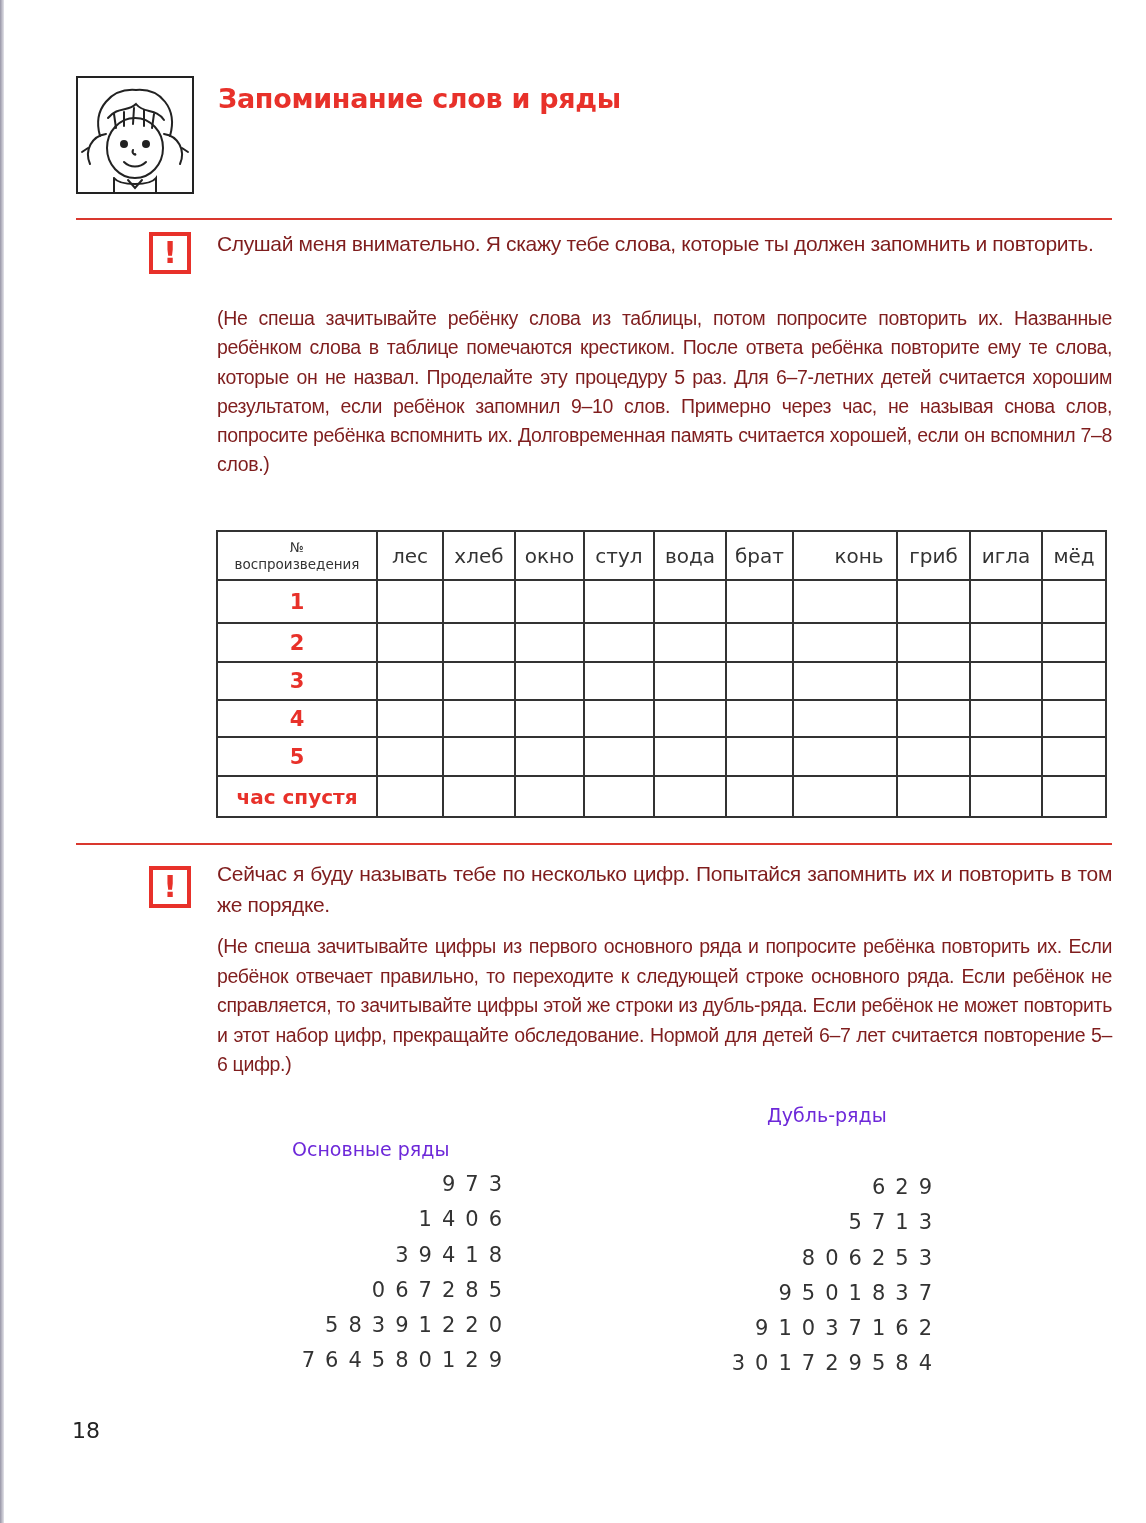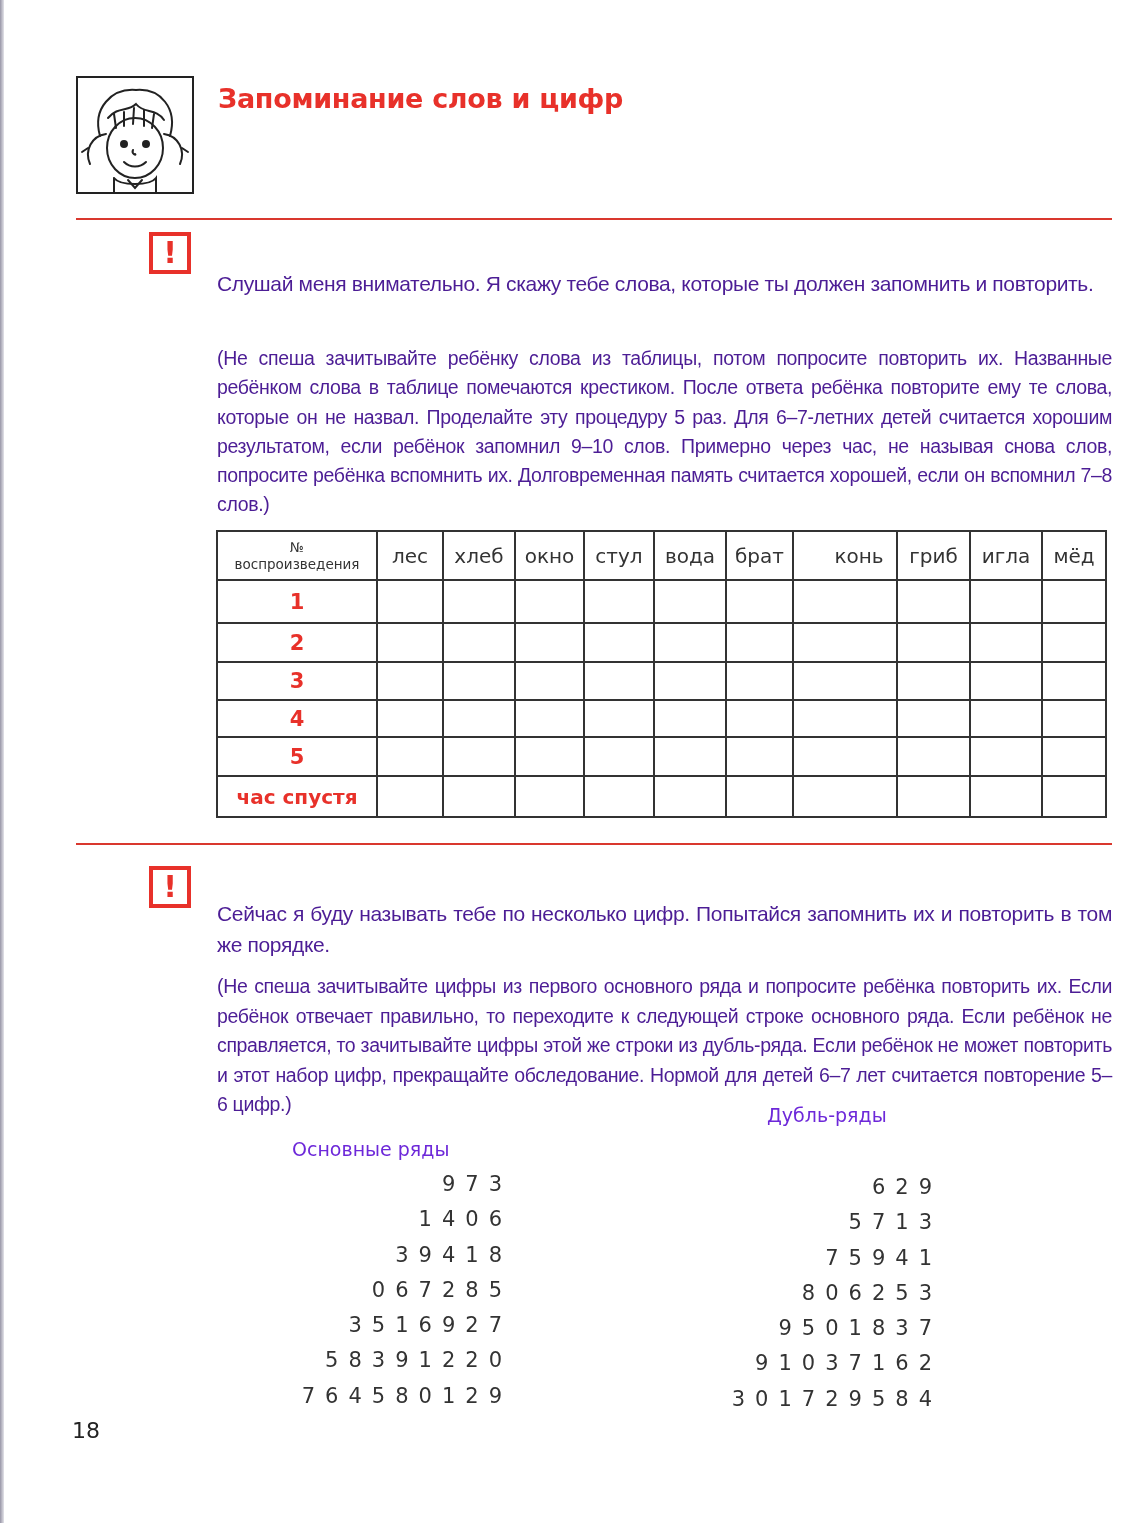--- a/index.html
+++ b/index.html
@@ -11,22 +11,22 @@
               border: 2px solid #222; box-sizing: border-box; background: #fff; }
   .title { position: absolute; left: 218px; top: 80px; color: #e8312a; font-weight: bold;
            font-family: "DejaVu Sans", sans-serif; }
   .title .l1 { font-size: 27px; line-height: 40px; letter-spacing: -0.3px; }
   .title .l2 { font-size: 27px; line-height: 38px; letter-spacing: -0.3px; }
   .rule { position: absolute; left: 76px; width: 1036px; height: 2px; background: #d9382e; }
   .warn-icon { position: absolute; width: 42px; height: 42px; border: 4px solid #e8312a;
                box-sizing: border-box; display: flex; align-items: center; justify-content: center;
                color: #e8312a; font-weight: bold; font-size: 30px; line-height: 1; }
   .para { position: absolute; left: 217px; width: 895px; font-size: 19.5px; line-height: 30px;
-          color: #4c1d95; text-align: justify; letter-spacing: -0.35px;
-          font-family: "Liberation Sans", sans-serif; margin-top: 40px; }
+          color: #7f1d1d; text-align: justify; letter-spacing: -0.35px;
+          font-family: "Liberation Sans", sans-serif; }
   .para.big { font-size: 21px; line-height: 31px; }
   table.mem { position: absolute; left: 216px; top: 530px; border-collapse: collapse;
               font-family: "DejaVu Sans", sans-serif; }
   table.mem td, table.mem th { border: 2px solid #333; padding: 0; text-align: center;
                                vertical-align: middle; font-weight: normal; }
   table.mem th { font-size: 20px; color: #333; height: 47px; }
   table.mem th.num { font-size: 13.5px; line-height: 17px; color: #333; }
   table.mem td.rowlabel { color: #e8312a; font-weight: bold; font-size: 21px; }
   table.mem td.rowlabel.small { font-size: 20px; }
   .series-head { position: absolute; color: #6d28d9; font-weight: normal; font-size: 19px;
@@ -54,21 +54,21 @@
       <circle cx="68" cy="66" r="3" fill="#222"></circle>
       <path d="M55 72 C53 76 59 78 57 76"></path>
       <path d="M46 84 C52 90 62 90 68 84"></path>
       <path d="M36 100 C42 108 72 108 78 100 L78 114 M36 100 L36 114"></path>
       <path d="M50 102 L57 110 L64 102"></path>
     </g>
   </svg>
 </div>
 
 <div class="title">
-  <div class="l2">Запоминание слов и цифр</div>
+  <div class="l2">Запоминание слов и ряды</div>
 </div>
 
 <div class="rule" style="top:218px;"></div>
 <div class="warn-icon" style="left:149px; top:232px;">!</div>
 <div class="para big" style="top:228px;">Слушай меня внимательно. Я скажу тебе слова, которые ты должен запомнить и повторить.</div>
 <div class="para" style="top:304px; line-height:29.3px;">(Не спеша зачитывайте ребёнку слова из таблицы, потом попросите повторить их. Названные ребёнком слова в таблице помечаются крестиком. После ответа ребёнка повторите ему те слова, которые он не назвал. Проделайте эту процедуру 5 раз. Для 6–7-летних детей считается хорошим результатом, если ребёнок запомнил 9–10 слов. Примерно через час, не называя снова слов, попросите ребёнка вспомнить их. Долговременная память считается хорошей, если он вспомнил 7–8 слов.)</div>
 
 <table class="mem">
   <thead>
     <tr>
@@ -174,29 +174,27 @@
 <div class="warn-icon" style="left:149px; top:866px;">!</div>
 <div class="para big" style="top:858px;">Сейчас я буду называть тебе по несколько цифр. Попытайся запомнить их и повторить в том же порядке.</div>
 <div class="para" style="top:932px; line-height:29.5px;">(Не спеша зачитывайте цифры из первого основного ряда и попросите ребёнка повторить их. Если ребёнок отвечает правильно, то переходите к следующей строке основного ряда. Если ребёнок не справляется, то зачитывайте цифры этой же строки из дубль-ряда. Если ребёнок не может повторить и этот набор цифр, прекращайте обследование. Нормой для детей 6–7 лет считается повторение 5–6 цифр.)</div>
 
 <div class="series-head" style="left:292px; top:1138px;">Основные ряды</div>
 <div class="series" style="right:634px; top:1167px;">
   <div>973</div>
   <div>1406</div>
   <div>39418</div>
   <div>067285</div>
-  <div>3516927</div>
   <div>58391220</div>
   <div>764580129</div>
 </div>
 
 <div class="series-head" style="left:767px; top:1104px;">Дубль-ряды</div>
 <div class="series" style="right:204px; top:1170px;">
   <div>629</div>
   <div>5713</div>
-  <div>75941</div>
   <div>806253</div>
   <div>9501837</div>
   <div>91037162</div>
   <div>301729584</div>
 </div>
 
 <div class="page-num">18</div>
 
 </body></html>

